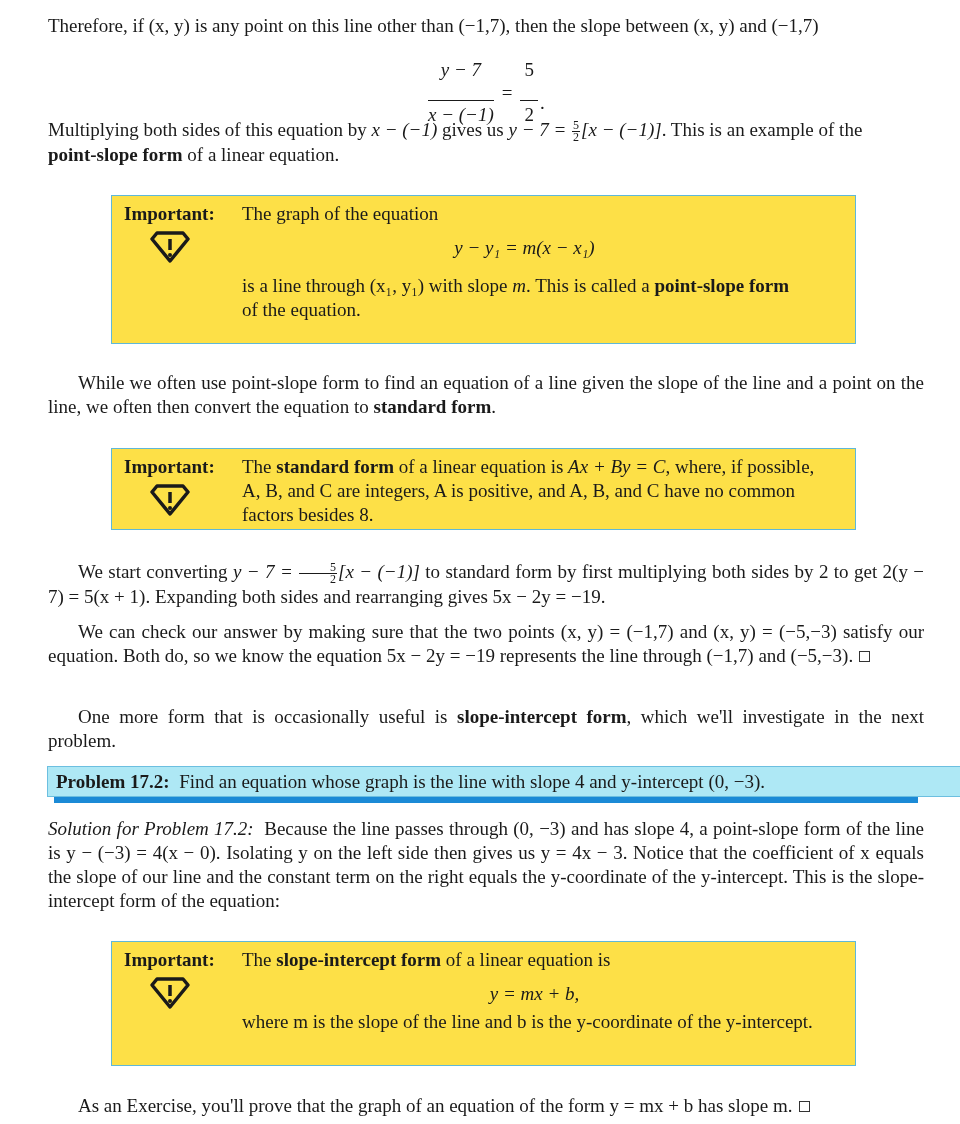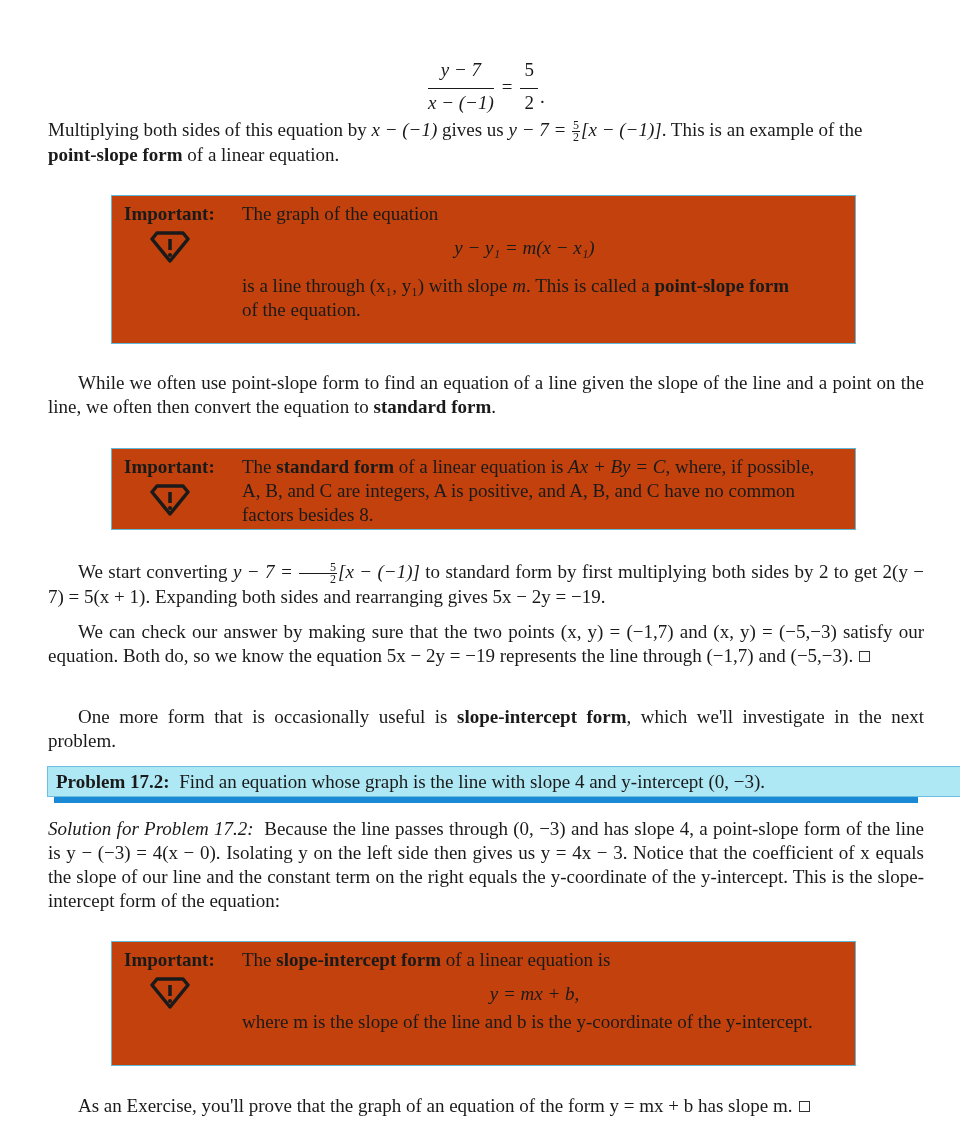--- a/index.html
+++ b/index.html
@@ -8,36 +8,37 @@
   .abs { position:absolute; }
   .para { position:absolute; left:48px; width:876px; text-align:justify; }
   .indent { text-indent:30px; }
   .m { font-style:italic; }
   b { font-weight:bold; }
   .frac { display:inline-block; vertical-align:middle; text-align:center; font-size:12px; line-height:11px; margin:0 1px; }
   .frac span { display:block; }
   .frac .num { border-bottom:1px solid #1a1a1a; padding:0 1px; }
   .bigfrac { display:inline-flex; align-items:center; gap:8px; }
   .bf { display:inline-block; text-align:center; vertical-align:middle; }
-  .bf .n { display:block; border-bottom:1.2px solid #1a1a1a; padding:0 4px 6px; }
+  .bf .n { display:block; border-bottom:1.2px solid #1a1a1a; padding:0 4px 18px; }
   .bf .d { display:block; padding-top:2px; }
-  .box { position:absolute; left:111px; width:745px; background:#c2410c; border:1.5px solid #5fb8d8; box-sizing:border-box; }
+  .box { position:absolute; left:111px; width:745px; background:#fde047; border:1.5px solid #5fb8d8; box-sizing:border-box; }
   .imp-label { position:absolute; left:12px; top:6px; font-weight:bold; }
   .imp-icon { position:absolute; left:37px; top:34px; width:42px; height:34px; }
   .box-text { position:absolute; left:130px; right:8px; top:6px; }
   .center { text-align:center; }
   .problem { position:absolute; left:47px; top:766px; width:922px; height:31px; background:#aee8f5; border:1px solid #6cbfe0; box-sizing:border-box; }
   .problem-shadow { position:absolute; left:54px; top:776px; width:864px; height:27px; background:#1b8ad6; }
   .problem-text { position:absolute; left:8px; top:3px; white-space:nowrap; }
   .qed { display:inline-block; width:9px; height:9px; border:1px solid #333; margin-left:6px; vertical-align:0px; }
 </style>
 </head>
 <body>
 
 <div class="para" style="top:14px;">
+  <div>Therefore, if (x, y) is any point on this line other than (−1,7), then the slope between (x, y) and (−1,7)</div>
 </div>
 
 <div class="abs" style="left:428px; top:58px;">
   <span class="bigfrac">
     <span class="bf m">
       <span class="n">y − 7</span>
       <span class="d">x − (−1)</span>
     </span>
     <span>=</span>
     <span class="bf">

